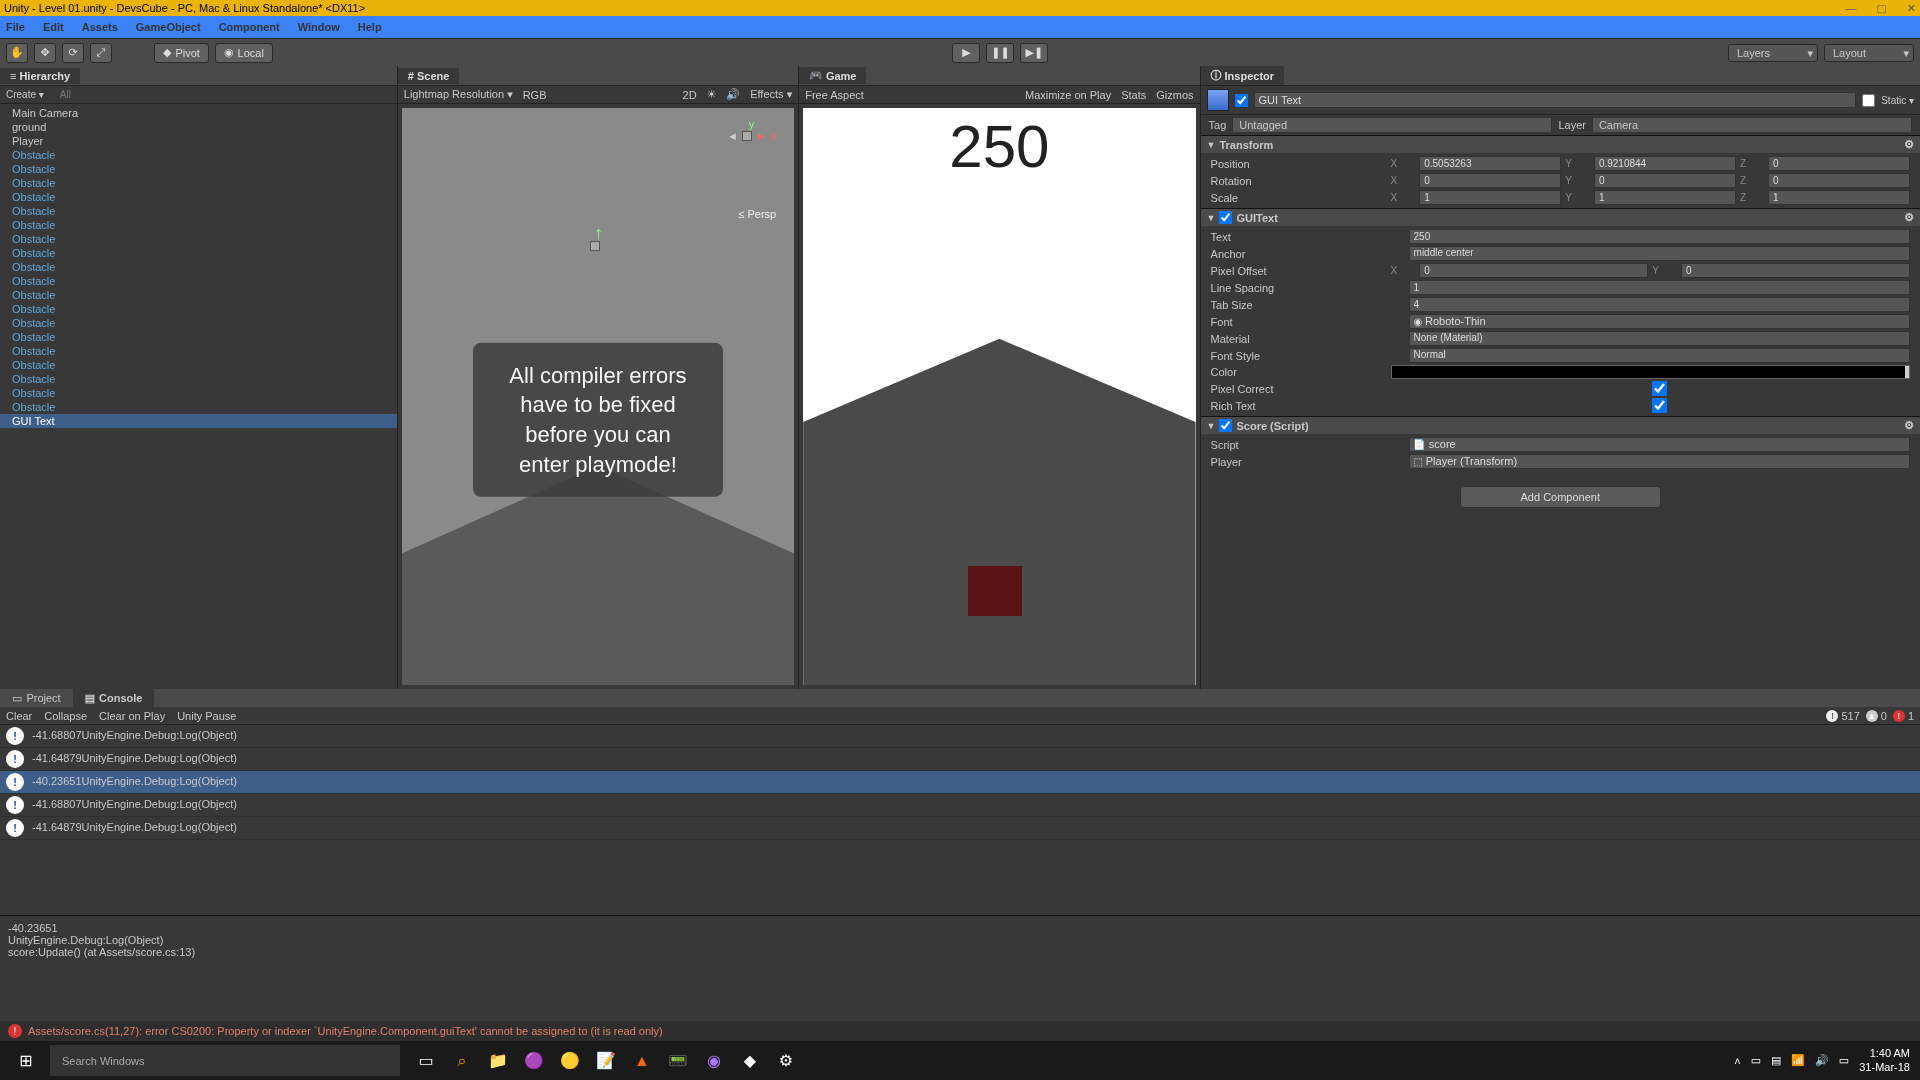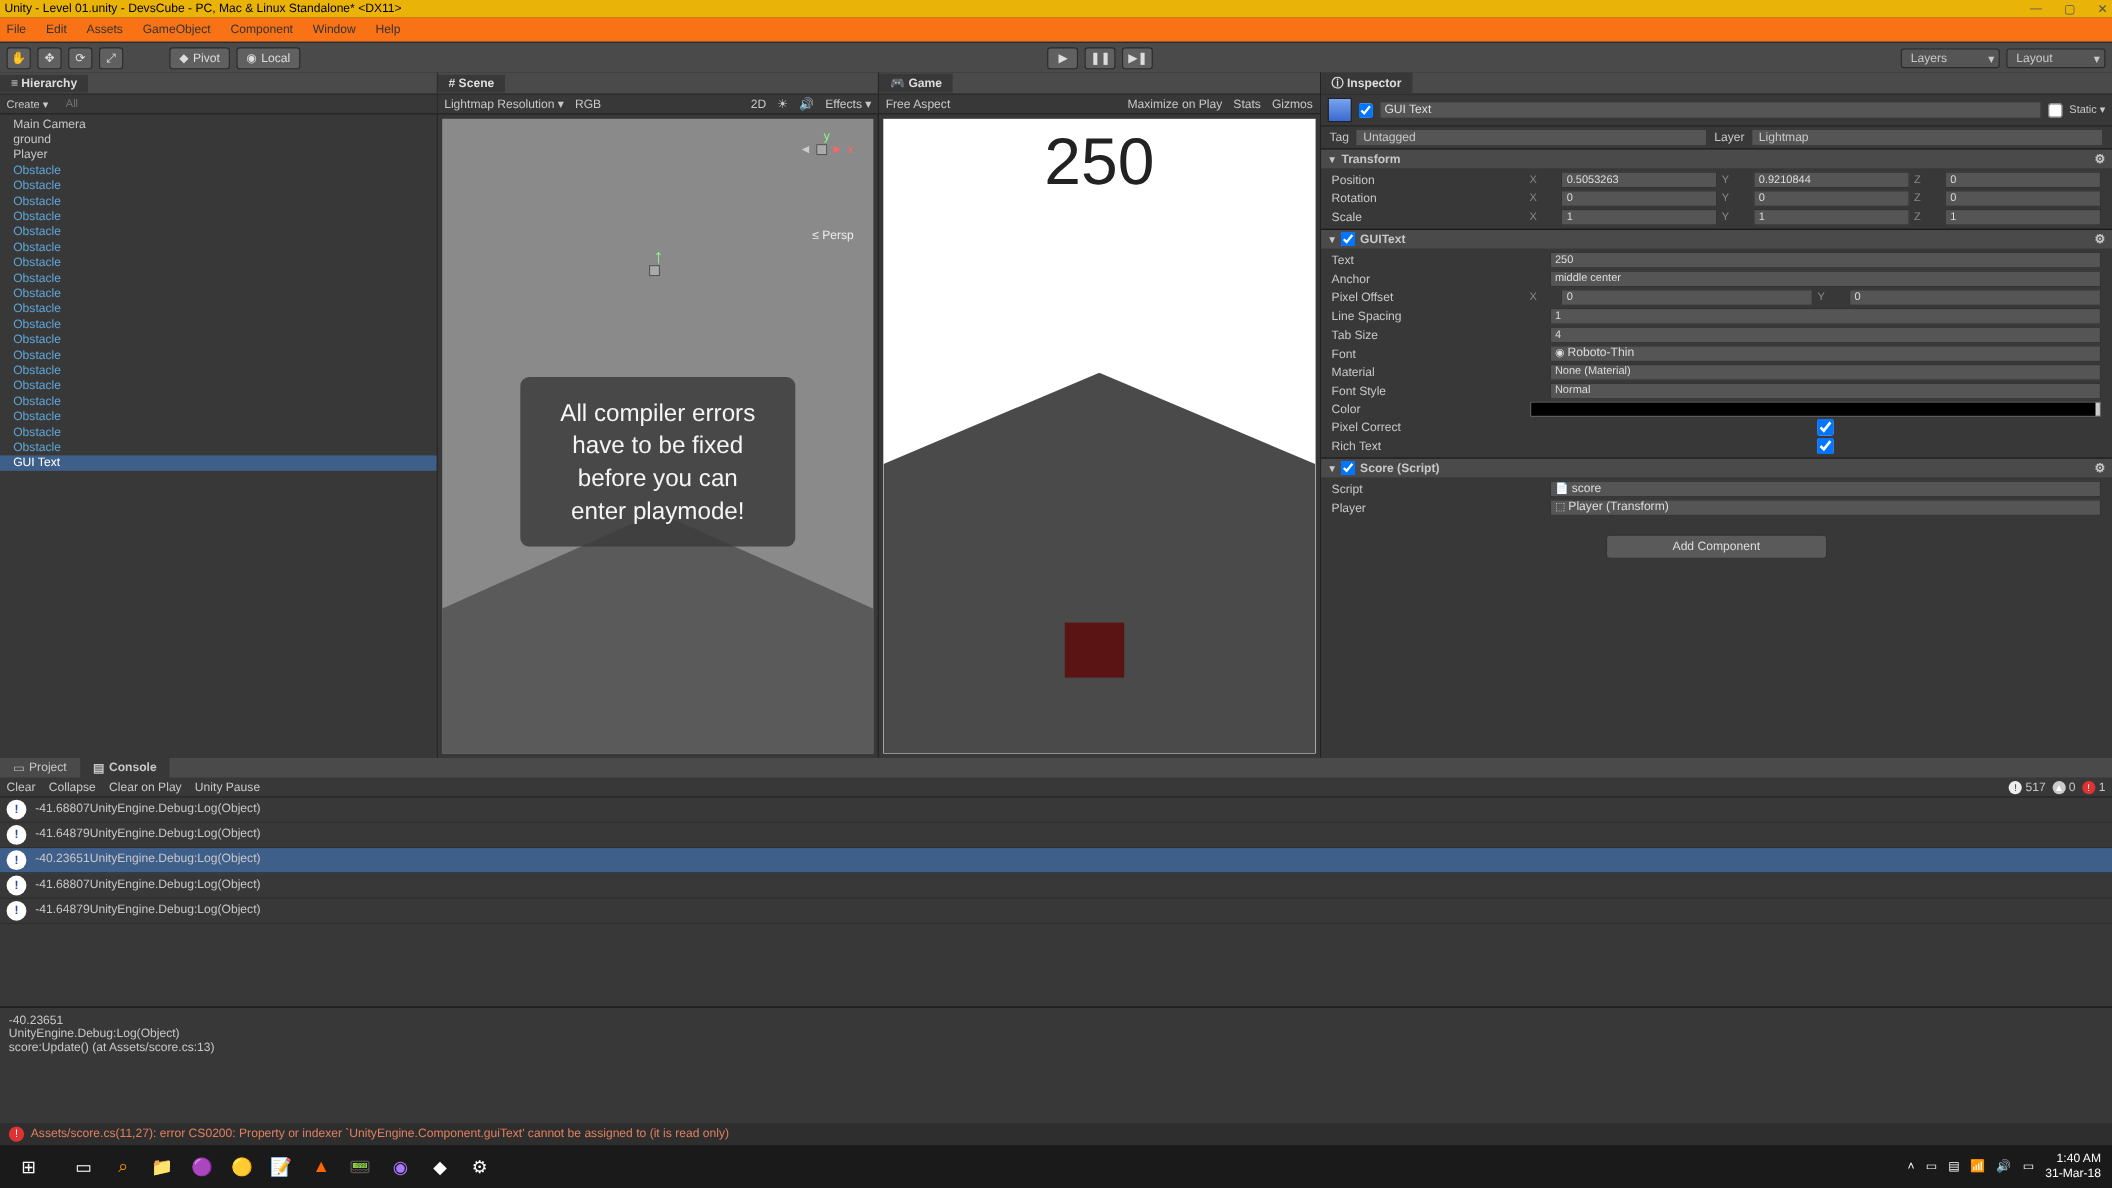--- a/index.html
+++ b/index.html
@@ -1,19 +1,19 @@
 <!DOCTYPE html>
 <html><head>
 <meta charset="utf-8">
 <style>
 * { margin: 0; padding: 0; box-sizing: border-box; font-family: Arial, sans-serif; font-size: 11px; }
 body { background: #383838; color: #c8c8c8; overflow: hidden; width: 1920px; height: 1080px; }
 .titlebar { background: #eab308; color: #000; height: 16px; display: flex; align-items: center; padding: 0 4px; justify-content: space-between; }
 .titlebar .wincontrols { display: flex; gap: 20px; color: #555; }
-.menubar { background: #f97316; color: #333; height: 22px; display: flex; align-items: center; padding: 0 6px; gap: 18px; }
+.menubar { background: #3b82f6; color: #333; height: 22px; display: flex; align-items: center; padding: 0 6px; gap: 18px; font-weight: bold; }
 .menubar span { cursor: default; }
 .toolbar { background: #4a4a4a; height: 28px; display: flex; align-items: center; padding: 0 6px; justify-content: space-between; border-top:1px solid #2a2a2a; }
 .toolbar .left, .toolbar .center, .toolbar .right { display: flex; gap: 6px; align-items: center; }
 .tbtn { background: #606060; border:1px solid #2a2a2a; border-radius: 3px; padding: 2px 8px; color:#ddd; height: 20px; display:flex;align-items:center; gap:4px;}
 .tbtn.small { padding: 2px 4px; width:22px; justify-content:center;}
 .toolbar .center .tbtn { width: 28px; justify-content: center; }
 .toolbar .right .dropdown { background:#555;border:1px solid #2a2a2a;border-radius:3px;padding:2px 14px 2px 8px;min-width:90px;position:relative;}
 .toolbar .right .dropdown::after{content:"▾";position:absolute;right:4px;}
 
 .main { display: flex; height: 623px; }
@@ -243,21 +243,21 @@
       <div class="cubeicon"></div>
       <input type="checkbox" checked="" style="">
       <input class="name" style="background: rgb(85, 85, 85); border: 1px solid rgb(51, 51, 51); color: rgb(221, 221, 221); padding: 1px 4px;" value="GUI Text">
       <input type="checkbox" style="">
       <span class="static">Static ▾</span>
     </div>
     <div class="taglayer">
       <span>Tag</span>
       <div class="dd">Untagged</div>
       <span>Layer</span>
-      <div class="dd">Lightmap</div>
+      <div class="dd">Camera</div>
     </div>
 
     <div class="component">
       <div class="comp-head">
             <span class="arrow">▼</span>
             <span>Transform</span>
             <span class="gear">⚙</span>
           </div>
       <div class="comp-body">
         <div class="prop">
@@ -472,20 +472,21 @@
 score:Update() (at Assets/score.cs:13)</div>
 </div>
 
 <div class="errorbar">
   <div class="erricon">!</div>
   <span>Assets/score.cs(11,27): error CS0200: Property or indexer `UnityEngine.Component.guiText' cannot be assigned to (it is read only)</span>
 </div>
 
 <div class="taskbar">
   <div class="start">⊞</div>
+  <div class="search">Search Windows</div>
   <div class="apps">
     <div class="app">▭</div>
     <div class="app" style="color:#f90">⌕</div>
     <div class="app">📁</div>
     <div class="app">🟣</div>
     <div class="app">🟡</div>
     <div class="app">📝</div>
     <div class="app" style="color:#f60">▲</div>
     <div class="app">📟</div>
     <div class="app" style="color:#a7f">◉</div>

